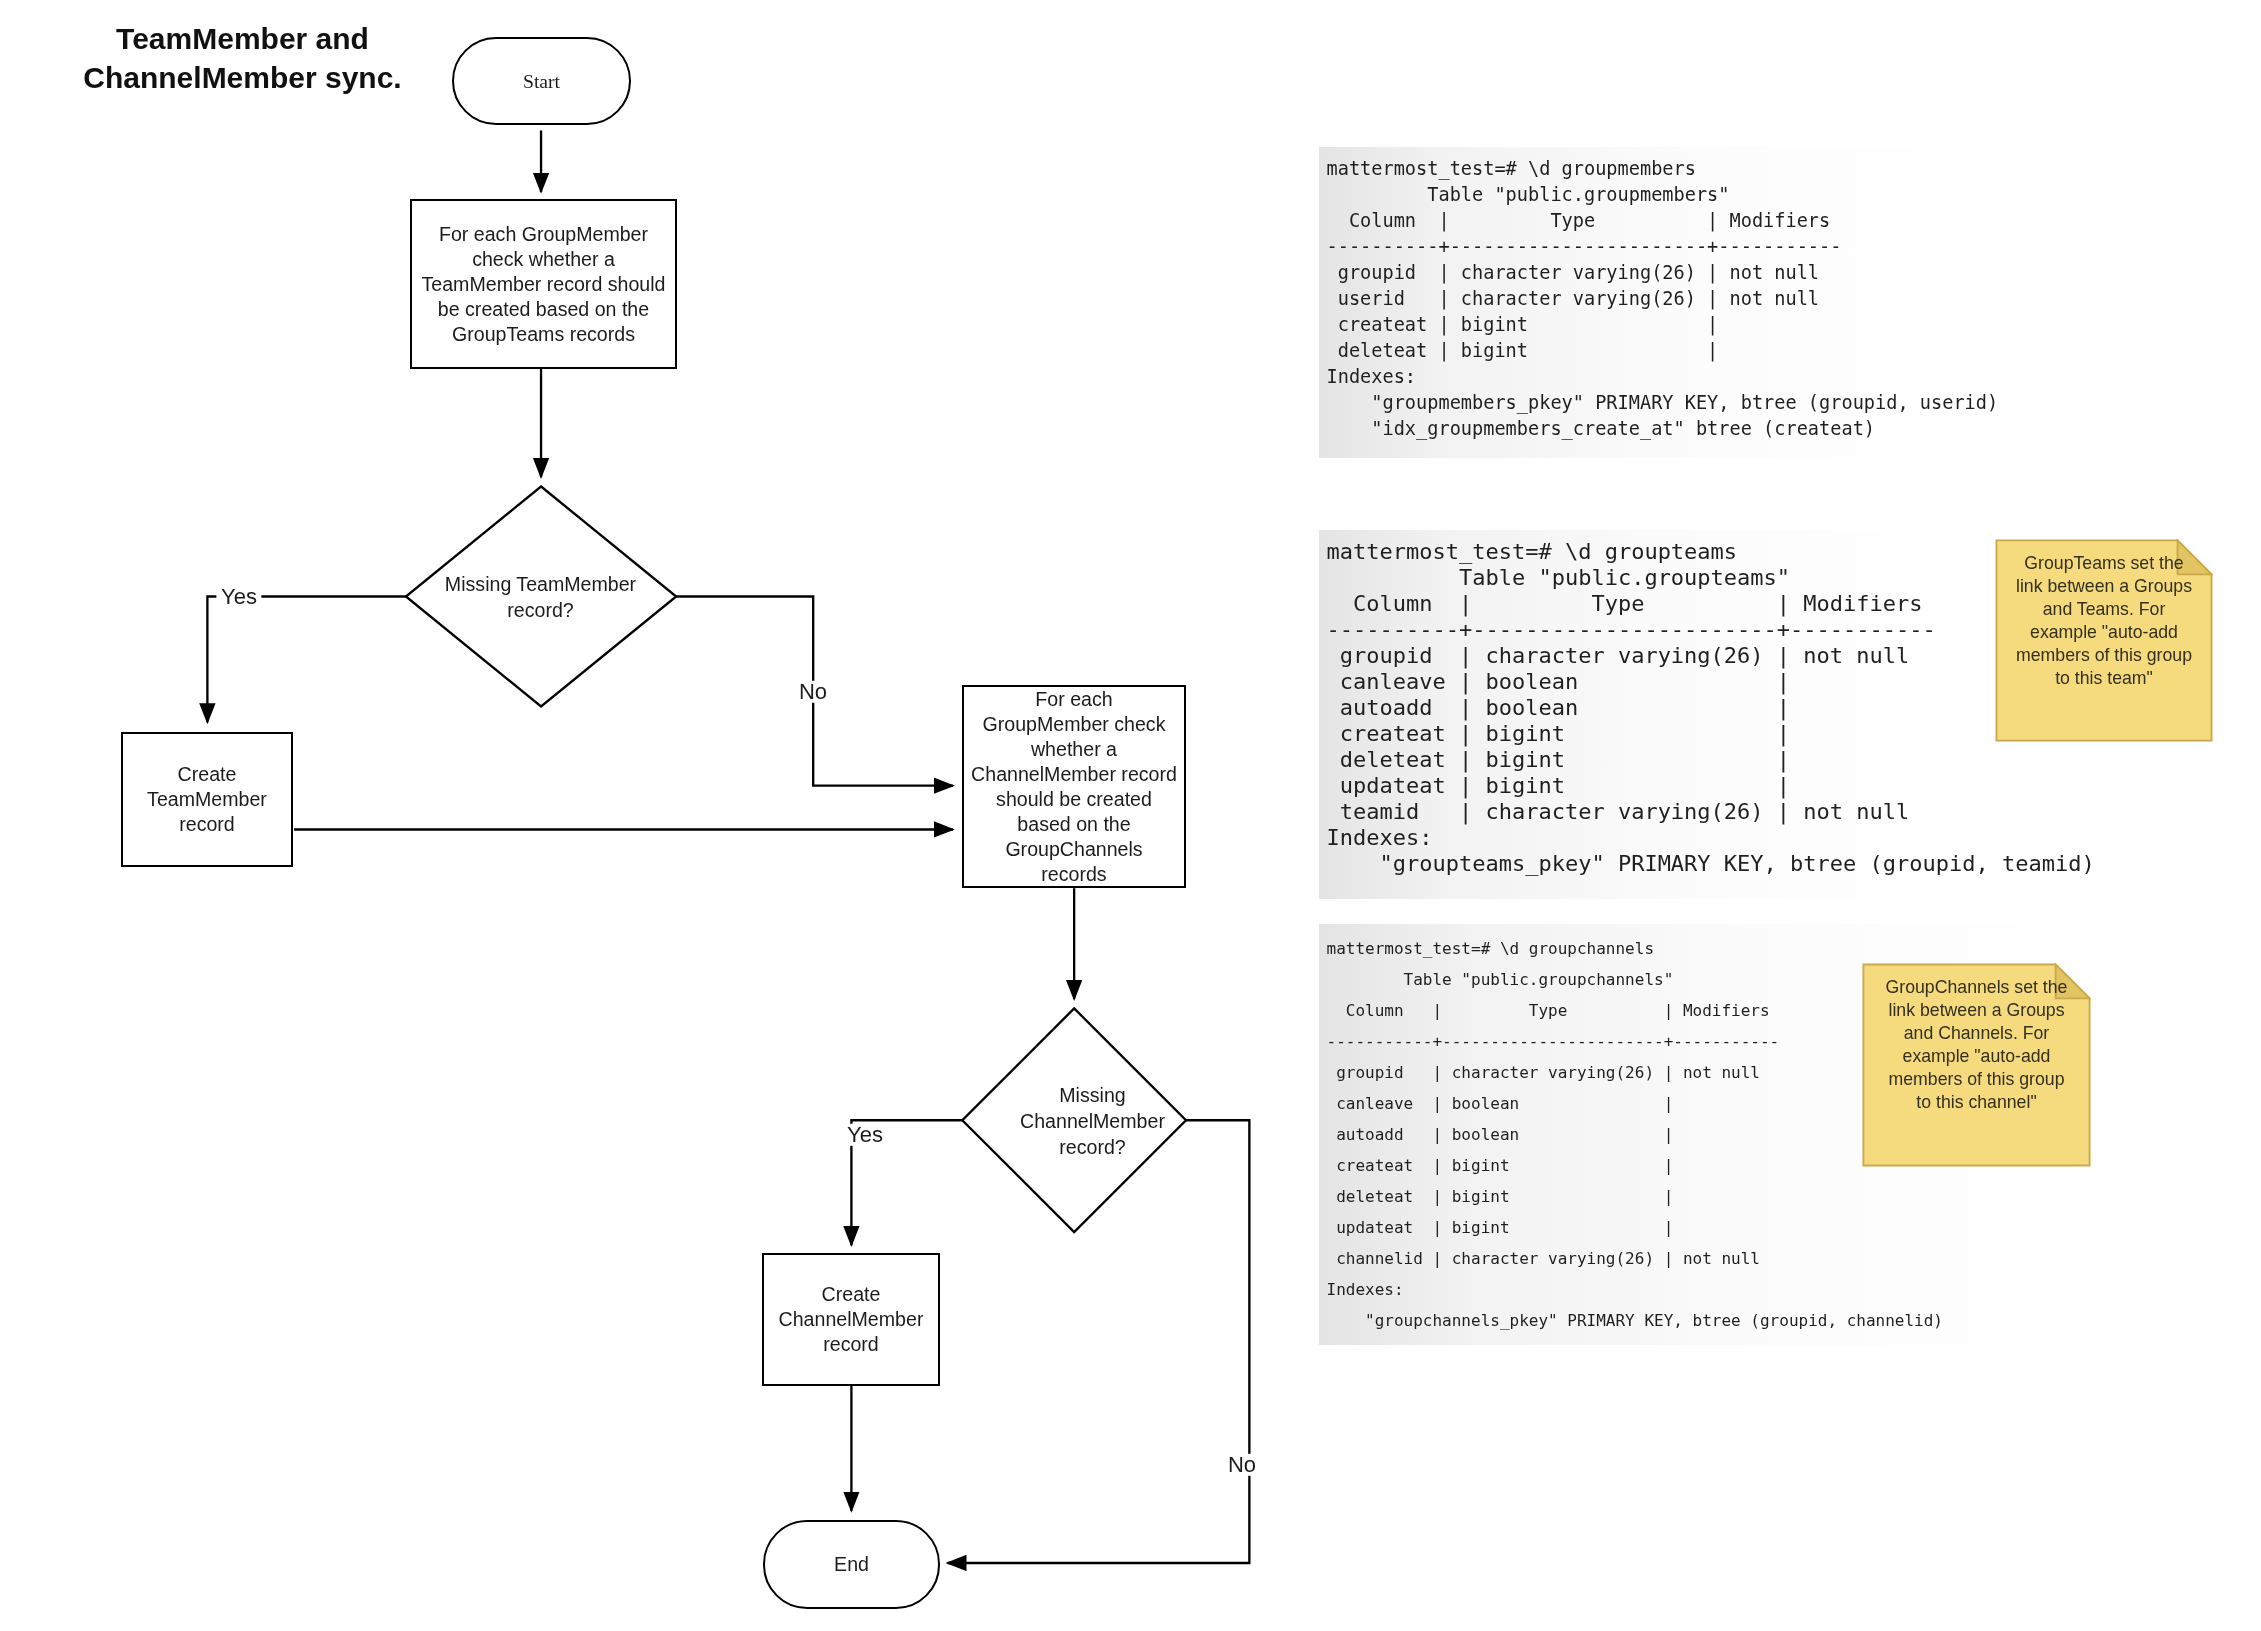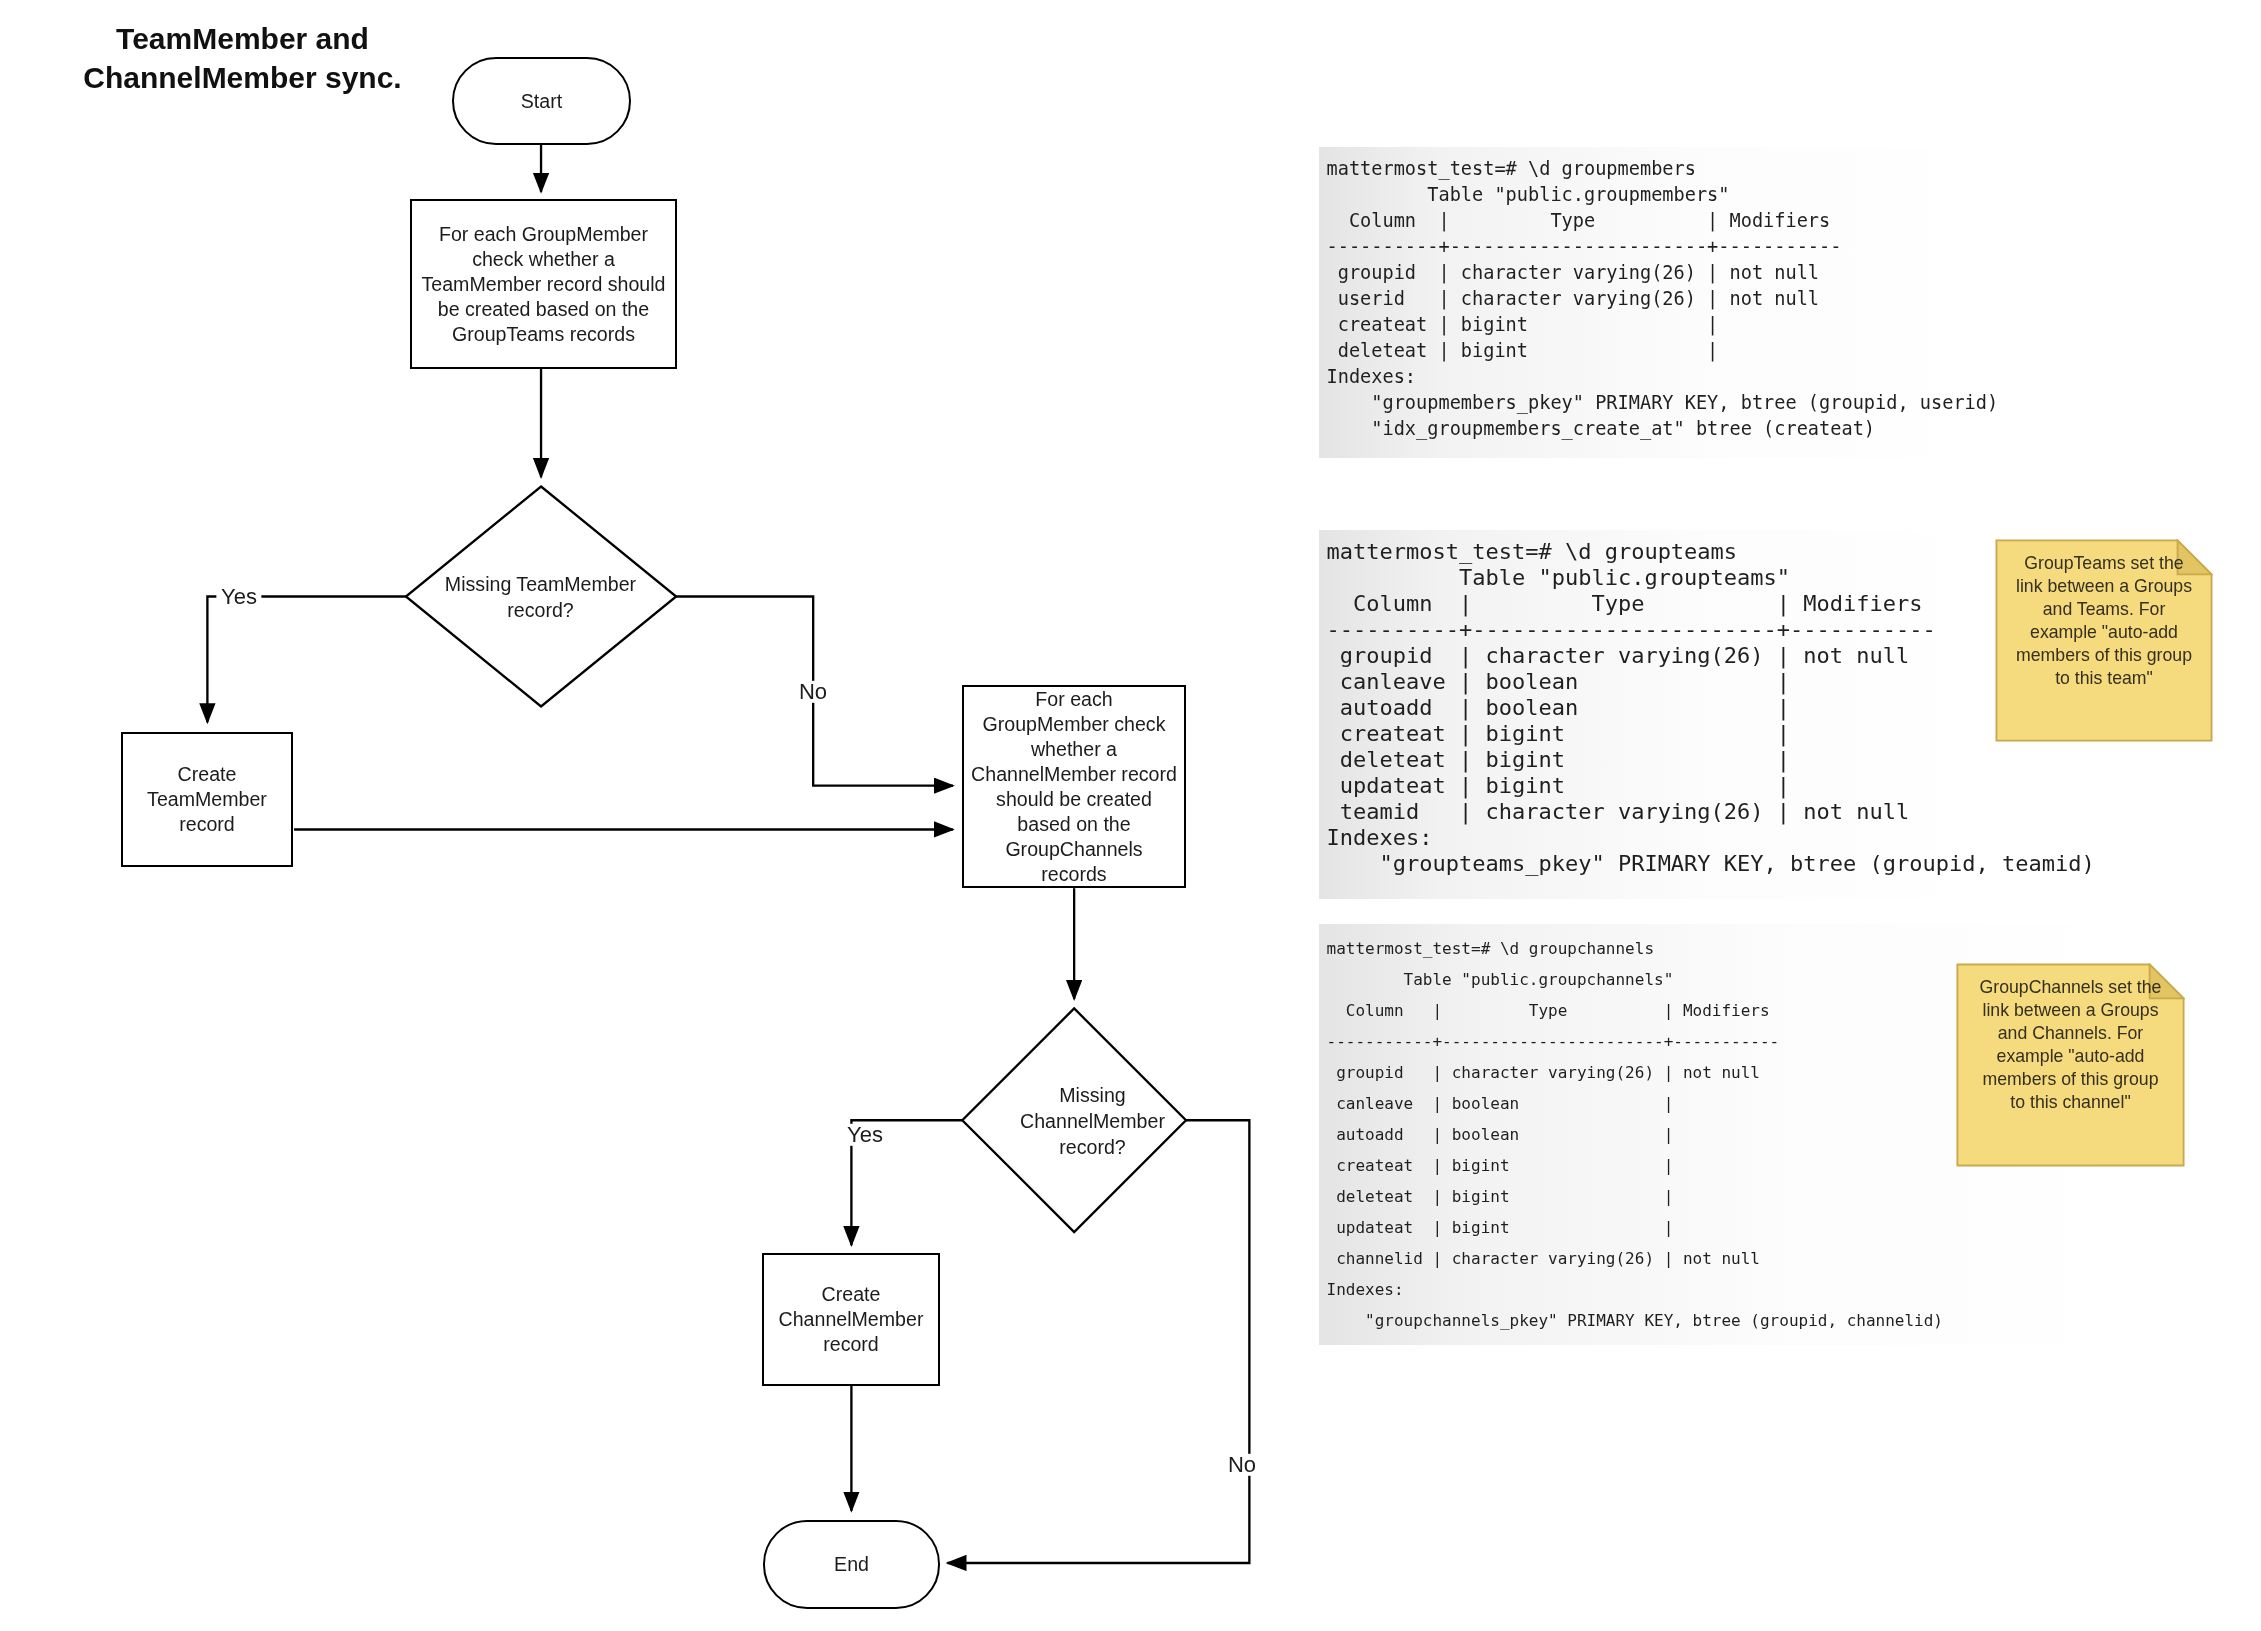--- a/index.html
+++ b/index.html
@@ -82,21 +82,21 @@
     <path class="wire" d="M913 1487 L913 1621" marker-end="url(#arrow)"></path>
     <path class="wire" d="M1272 1202 L1340 1202 L1340 1677 L1016 1677" marker-end="url(#arrow)"></path>
     <polygon class="diamond" points="580,522 725,640 580,758 435,640"></polygon>
     <polygon class="diamond" points="1152,1082 1272,1202 1152,1322 1032,1202"></polygon>
   </svg>
 
   <div class="diagram-title">TeamMember and
 ChannelMember sync.</div>
 
 
-  <div class="node stadium" style="left:452px;top:57px;width:179px;height:88px;">Start</div>
+  <div class="node stadium" style="left:452px;top:37px;width:179px;height:88px;font-family:Liberation Serif, serif;">Start</div>
 
   <div class="node rect" style="left:410px;top:199px;width:267px;height:170px;">For each GroupMember
 check whether a
 TeamMember record should
 be created based on the
 GroupTeams records</div>
 
   <div class="diamond-label" style="left:424px;top:555px;width:233px;height:84px;">Missing TeamMember
 record?</div>
 
@@ -174,21 +174,21 @@
       <path d="M196 1.5 V38 H232.5 Z" fill="#E2C462" stroke="#C9A94C" stroke-width="2"></path>
     </svg>
     <div class="note-text">GroupTeams set the
 link between a Groups
 and Teams. For
 example "auto-add
 members of this group
 to this team"</div>
   </div>
 
-  <div class="note" style="left:1956px;top:963px;width:229px;height:204px;">
+  <div class="note" style="left:1862px;top:963px;width:229px;height:204px;">
     <svg width="229" height="204" viewBox="0 0 246 219">
       <path d="M1.5 1.5 H208 L244.5 38 V217.5 H1.5 Z" fill="#F5DA7E" stroke="#C9A94C" stroke-width="2"></path>
       <path d="M208 1.5 V38 H244.5 Z" fill="#E2C462" stroke="#C9A94C" stroke-width="2"></path>
     </svg>
     <div class="note-text">GroupChannels set the
 link between a Groups
 and Channels. For
 example "auto-add
 members of this group
 to this channel"</div>

